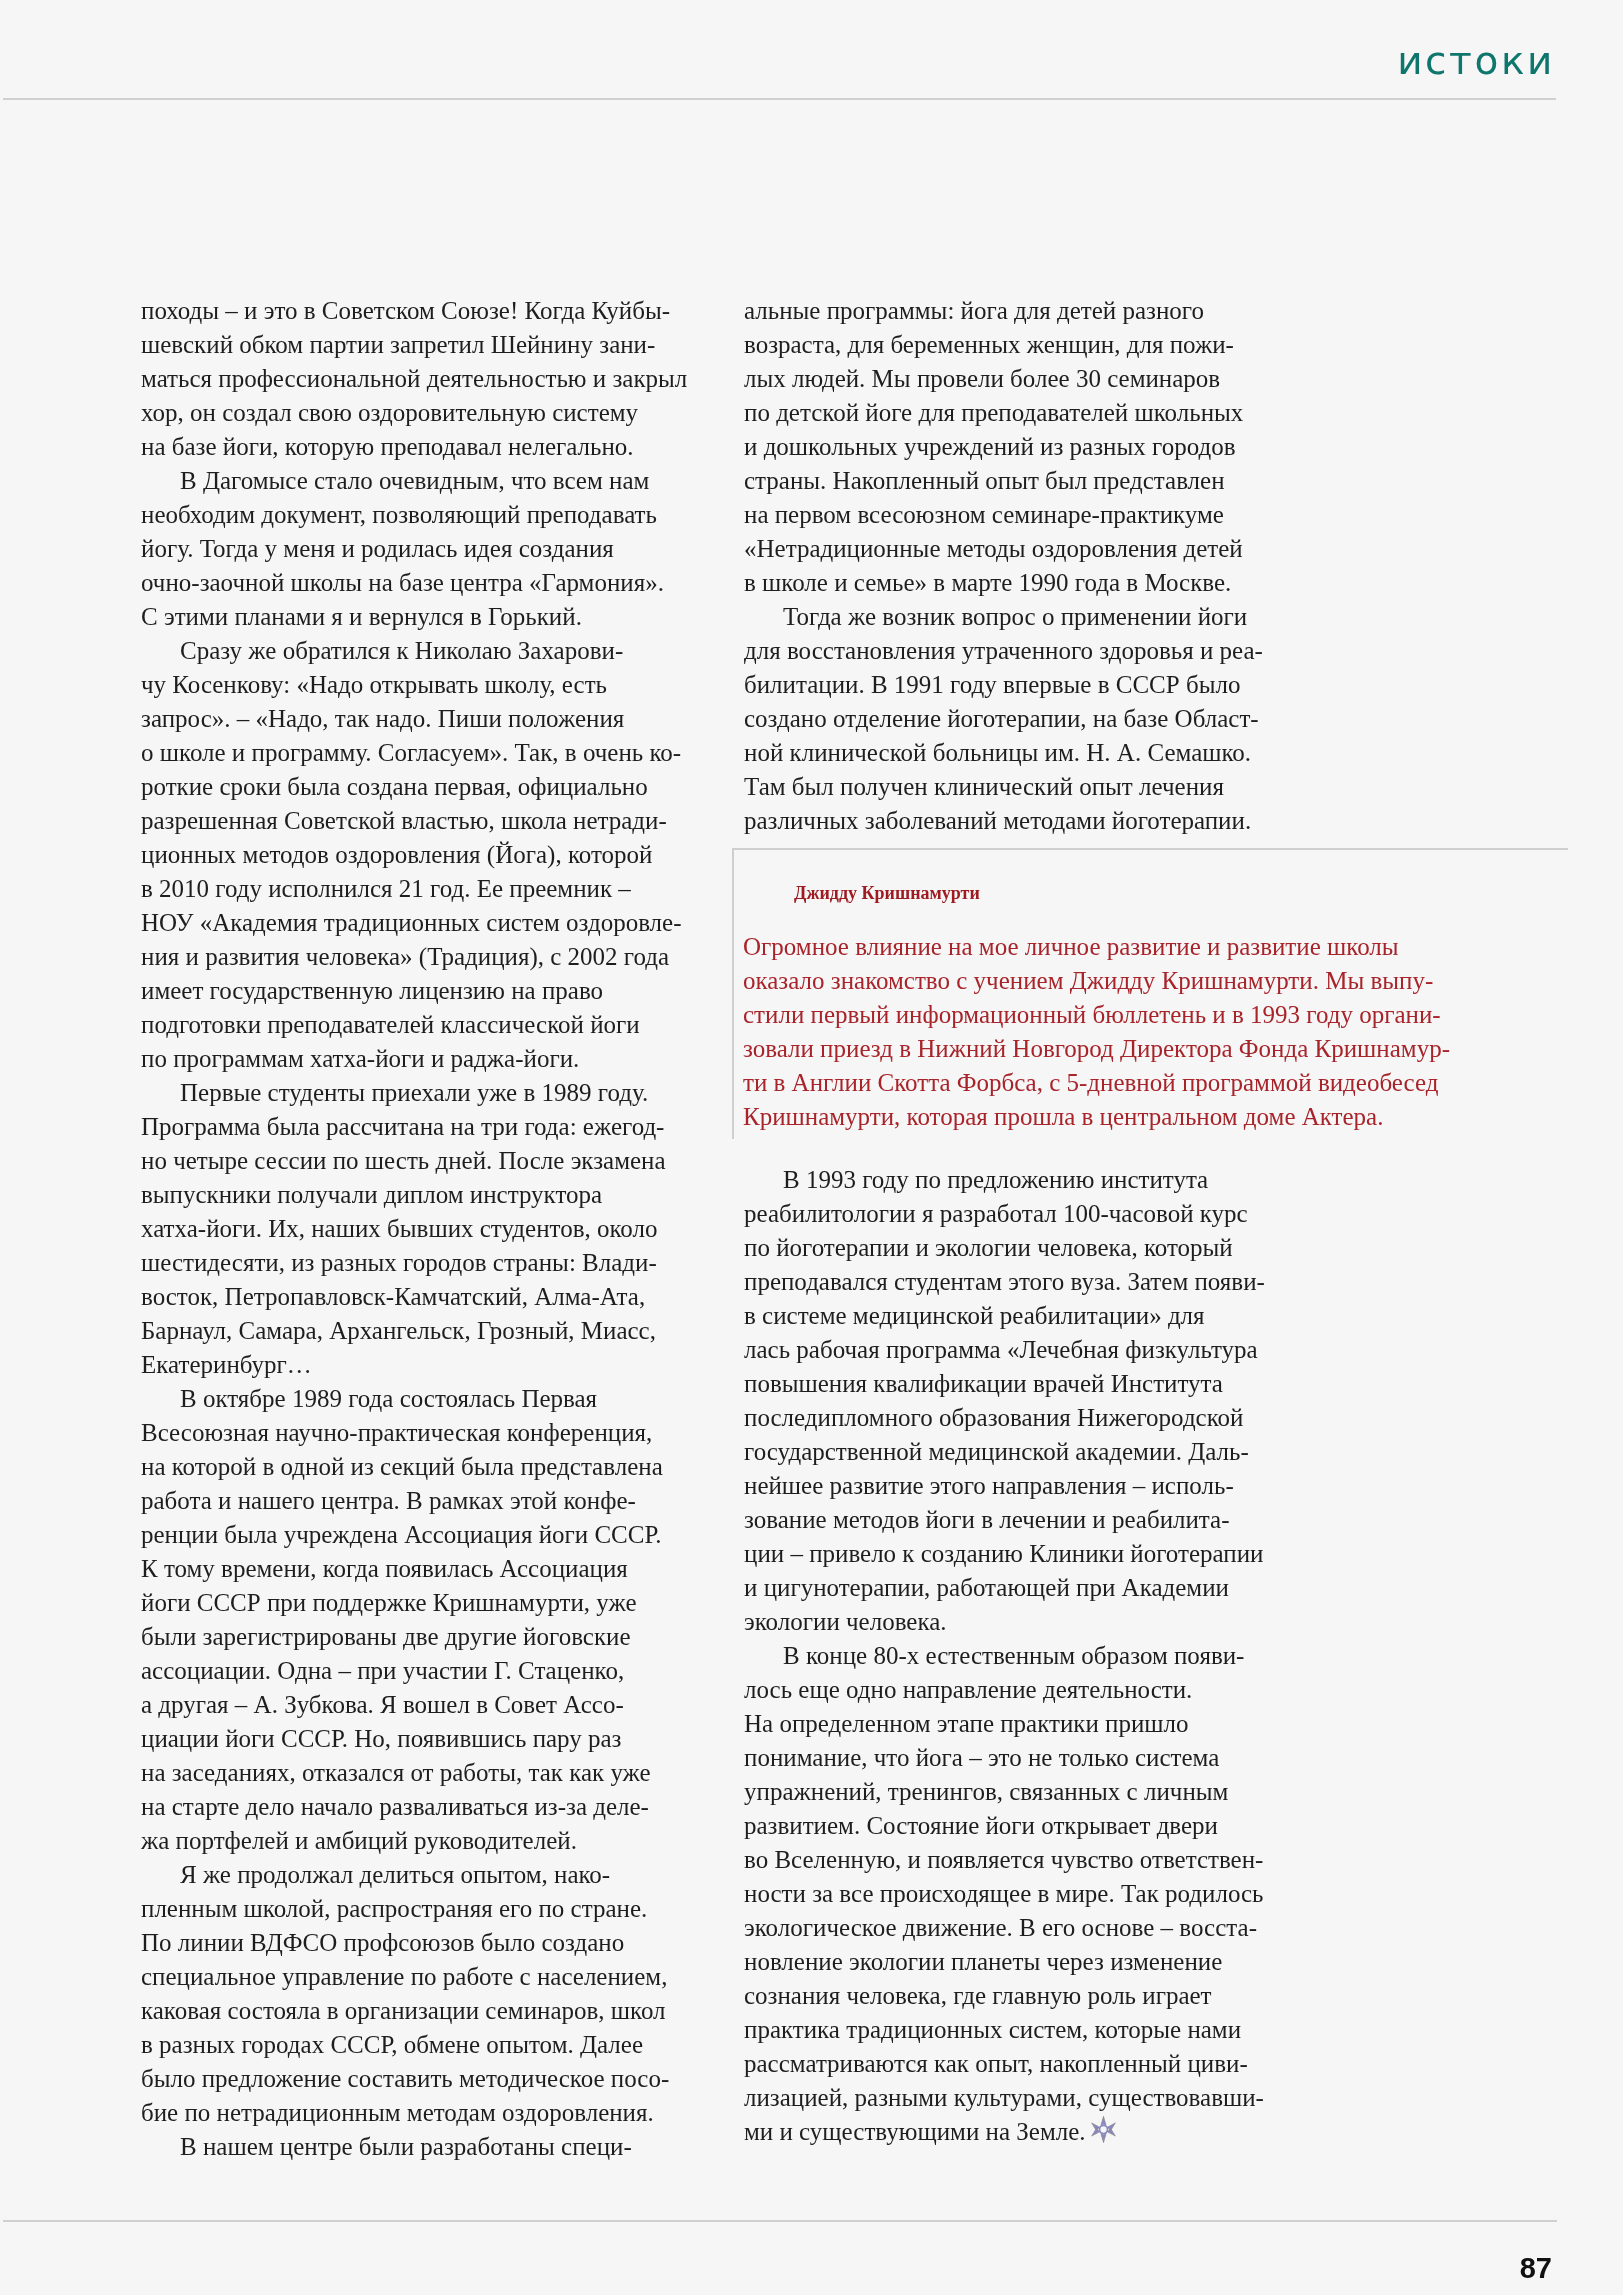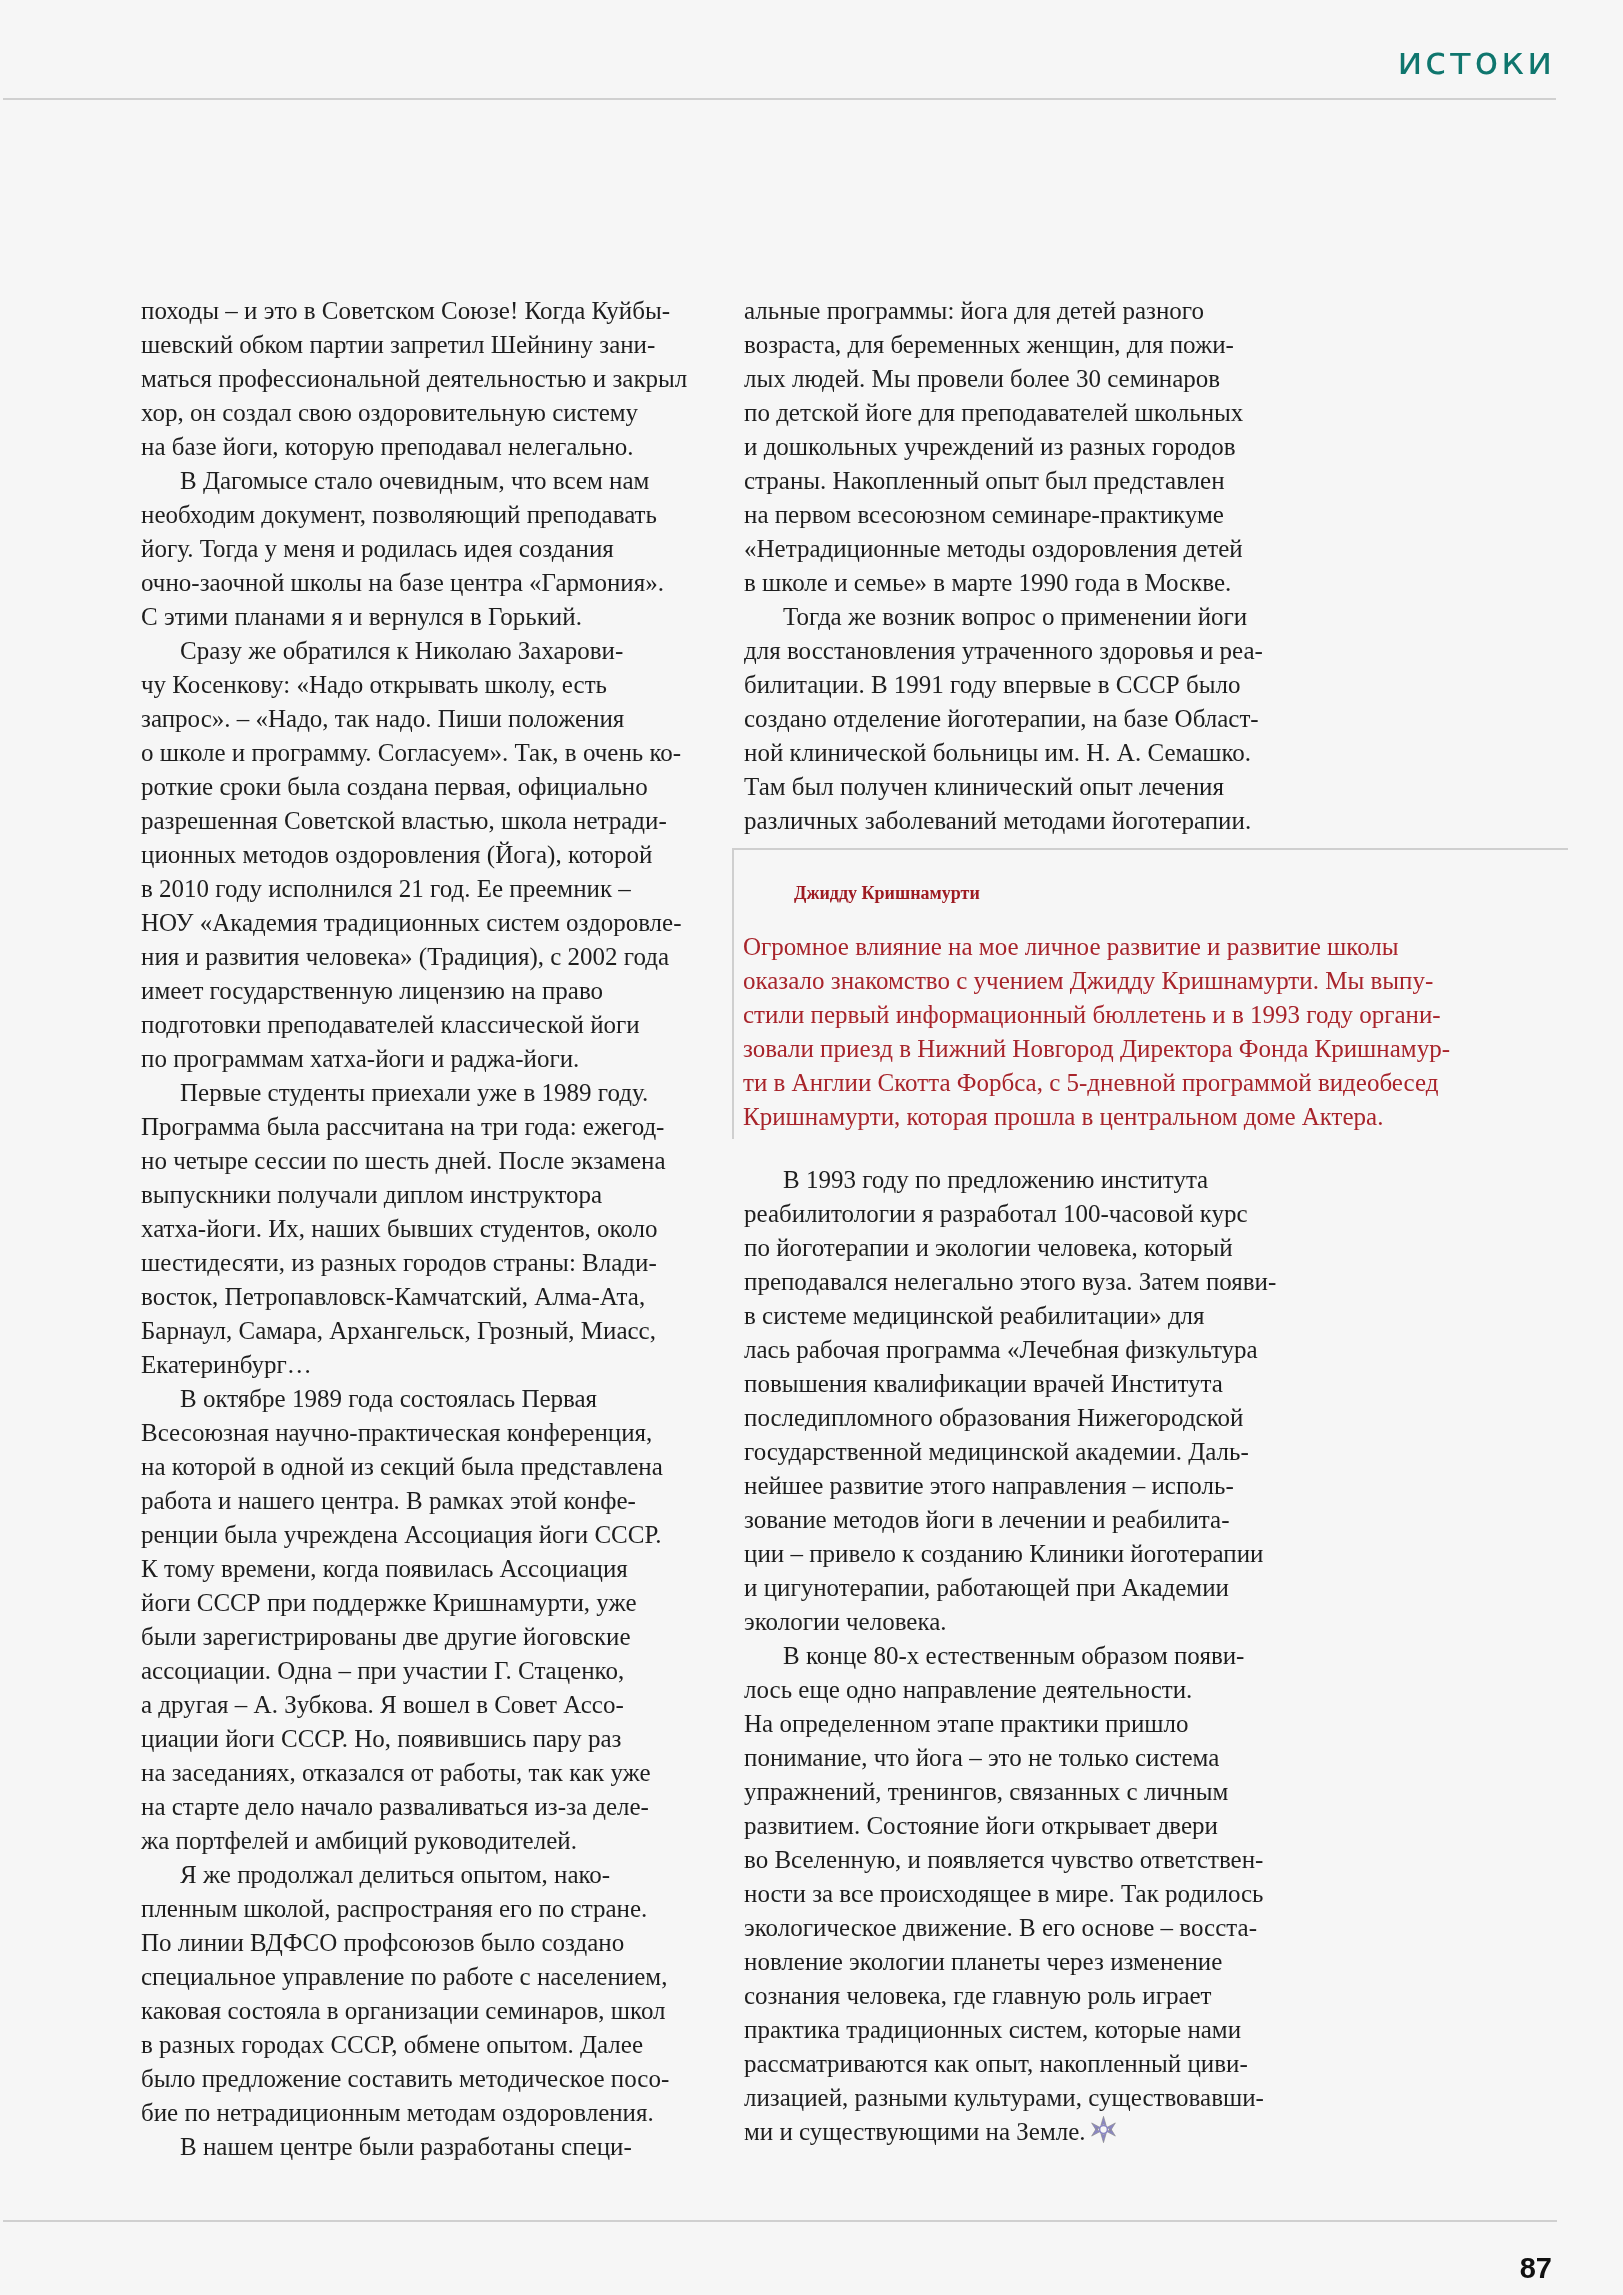--- a/index.html
+++ b/index.html
@@ -136,21 +136,21 @@
       <p>ти в Англии Скотта Форбса, с 5-дневной программой видеобесед</p>
       <p>Кришнамурти, которая прошла в центральном доме Актера.</p>
     </div>
 </div>
 
 <div class="col col-right-b">
   <div id="right-col-b">
       <p class="indent">В 1993 году по предложению института</p>
       <p>реабилитологии я разработал 100-часовой курс</p>
       <p>по йоготерапии и экологии человека, который</p>
-      <p>преподавался нелегально этого вуза. Затем появи-</p>
+      <p>преподавался студентам этого вуза. Затем появи-</p>
       <p>в системе медицинской реабилитации» для</p>
       <p>лась рабочая программа «Лечебная физкультура</p>
       <p>повышения квалификации врачей Института</p>
       <p>последипломного образования Нижегородской</p>
       <p>государственной медицинской академии. Даль-</p>
       <p>нейшее развитие этого направления – исполь-</p>
       <p>зование методов йоги в лечении и реабилита-</p>
       <p>ции – привело к созданию Клиники йоготерапии</p>
       <p>и цигунотерапии, работающей при Академии</p>
       <p>экологии человека.</p>

